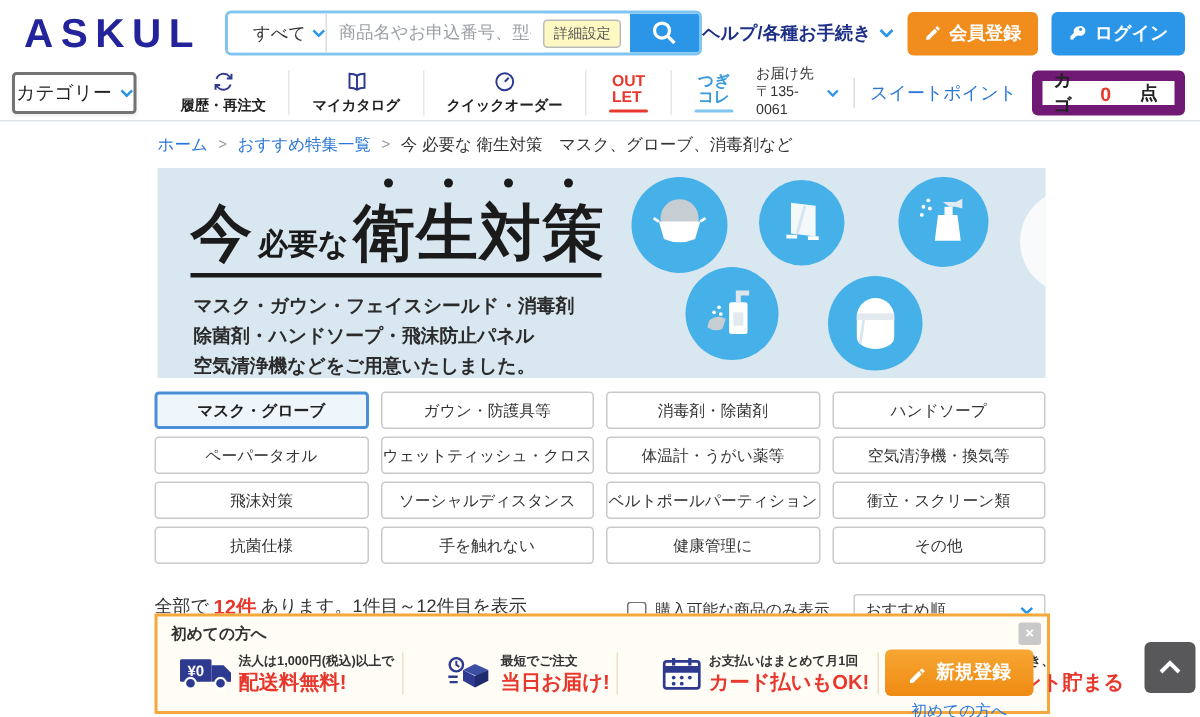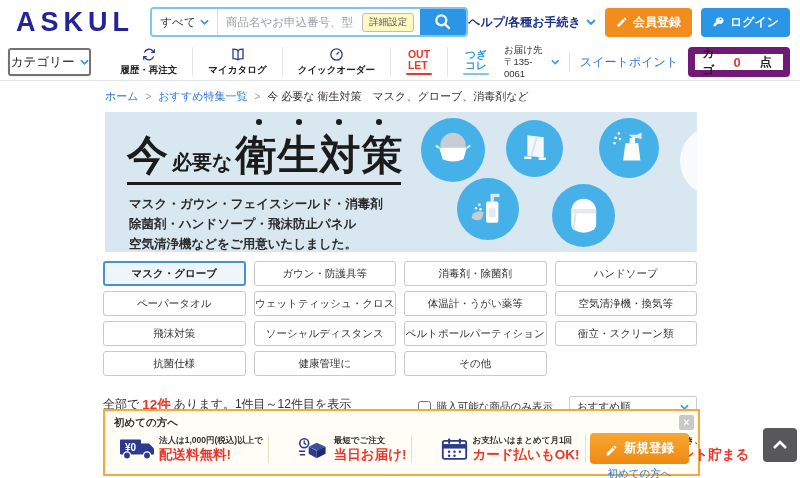--- a/index.html
+++ b/index.html
@@ -7,21 +7,21 @@
     font-family:"Liberation Sans","DejaVu Sans",sans-serif; }
   .page { position:relative; width:800px; height:478px; background:#fff; }
 
   
   .topbar { position:absolute; top:0; left:0; width:800px; height:44px;
     display:flex; align-items:center; padding:0 10px 0 16px; }
   .logo { font-size:27px; font-weight:900; color:#23239b; letter-spacing:5px;
     line-height:1; cursor:pointer; }
   .search-wrap { margin-left:16px; display:flex; align-items:stretch; height:30px;
     width:438px; border:2px solid #7fc5f0; border-radius:4px; overflow:hidden; background:#fff; }
-  .search-scope { width:66px; display:flex; align-items:center; justify-content:center;
+  .search-scope { width:66px; display:flex; align-items:center; justify-content:flex-end;
     gap:4px; font-size:11.5px; color:#333; border-right:1px solid #ddd; cursor:pointer; background:#fff; }
   .search-input { flex:1; border:none; outline:none; font-size:11.5px; padding:0 8px; color:#333;
     font-family:"Liberation Sans","DejaVu Sans",sans-serif; min-width:0; }
   .search-input::placeholder { color:#9aa0a6; }
   .adv-btn { align-self:center; font-size:9.5px; color:#555; border:1px solid #bbb;
     border-radius:3px; padding:2px 6px; margin-right:6px; background:#fef9c3; cursor:pointer; white-space:nowrap; }
   .search-btn { width:46px; background:#2b96e8; border:none; display:flex;
     align-items:center; justify-content:center; cursor:pointer; }
   .top-right { margin-left:auto; display:flex; align-items:center; gap:9px; }
   .help-link { display:flex; align-items:center; gap:5px; font-size:12px;
@@ -334,20 +334,21 @@
     <button class="cat-cell">ハンドソープ</button>
     <button class="cat-cell">ペーパータオル</button>
     <button class="cat-cell">ウェットティッシュ・クロス</button>
     <button class="cat-cell">体温計・うがい薬等</button>
     <button class="cat-cell">空気清浄機・換気等</button>
     <button class="cat-cell">飛沫対策</button>
     <button class="cat-cell">ソーシャルディスタンス</button>
     <button class="cat-cell">ベルトポールパーティション</button>
     <button class="cat-cell">衝立・スクリーン類</button>
     <button class="cat-cell">抗菌仕様</button>
+    <button class="cat-cell">手を触れない</button>
     <button class="cat-cell">健康管理に</button>
     <button class="cat-cell">その他</button>
   </section>
 
   <div class="results-row">
     <span>全部で</span>
     <span class="res-count">12件</span>
     <span>あります。1件目～12件目を表示</span>
     <div class="res-right">
       <input type="checkbox" class="res-check" style="">

